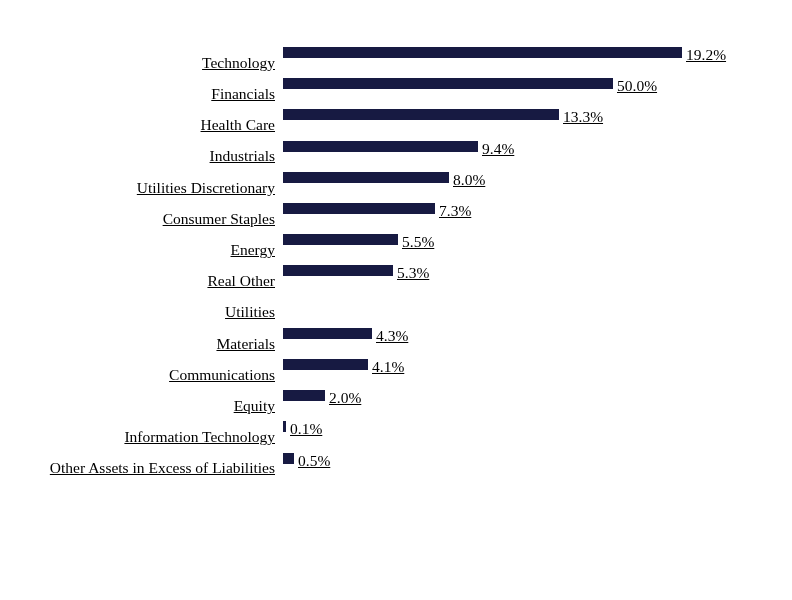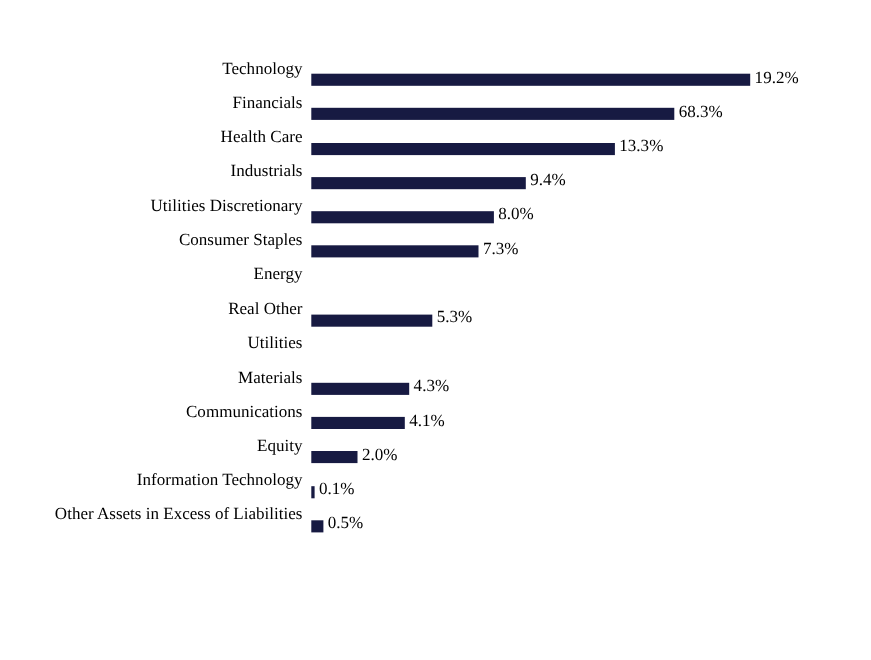--- a/index.html
+++ b/index.html
@@ -25,37 +25,38 @@
     width: 792px;
     height: 600px;
   }
   .row {
     position: absolute;
     left: 0;
     height: 31.2px;
     width: 792px;
     display: flex;
     align-items: center;
+    text-decoration: underline;
   }
   .cat-label {
     width: 283px;
     text-align: right;
     padding-right: 8px;
     box-sizing: border-box;
     font-size: 15.5px;
     color: #000000;
     white-space: nowrap;
     line-height: 1;
   }
   .bar-wrap {
     position: relative;
     flex: 1;
     height: 31.2px;
     display: flex;
-    align-items: flex-end;
+    align-items: flex-start;
   }
   .bar {
     height: 11px;
     background: #171a42;
     display: block;
   }
   .val-label {
     font-size: 15.5px;
     color: #000000;
     white-space: nowrap;
@@ -74,21 +75,21 @@
       <div class="bar-wrap">
         <span class="bar" style="width:399px"></span>
         <span class="val-label">19.2%</span>
       </div>
     </div>
 
     <div class="row" style="top:78.2px">
       <div class="cat-label">Financials</div>
       <div class="bar-wrap">
         <span class="bar" style="width:330px"></span>
-        <span class="val-label">68.3%</span>
+        <span class="val-label">50.0%</span>
       </div>
     </div>
 
     <div class="row" style="top:109.4px">
       <div class="cat-label">Health Care</div>
       <div class="bar-wrap">
         <span class="bar" style="width:276px"></span>
         <span class="val-label">13.3%</span>
       </div>
     </div>
@@ -112,20 +113,24 @@
     <div class="row" style="top:203px">
       <div class="cat-label">Consumer Staples</div>
       <div class="bar-wrap">
         <span class="bar" style="width:152px"></span>
         <span class="val-label">7.3%</span>
       </div>
     </div>
 
     <div class="row" style="top:234.2px">
       <div class="cat-label">Energy</div>
+      <div class="bar-wrap">
+        <span class="bar" style="width:115px"></span>
+        <span class="val-label">5.5%</span>
+      </div>
     </div>
 
     <div class="row" style="top:265.4px">
       <div class="cat-label">Real Other</div>
       <div class="bar-wrap">
         <span class="bar" style="width:110px"></span>
         <span class="val-label">5.3%</span>
       </div>
     </div>
 

